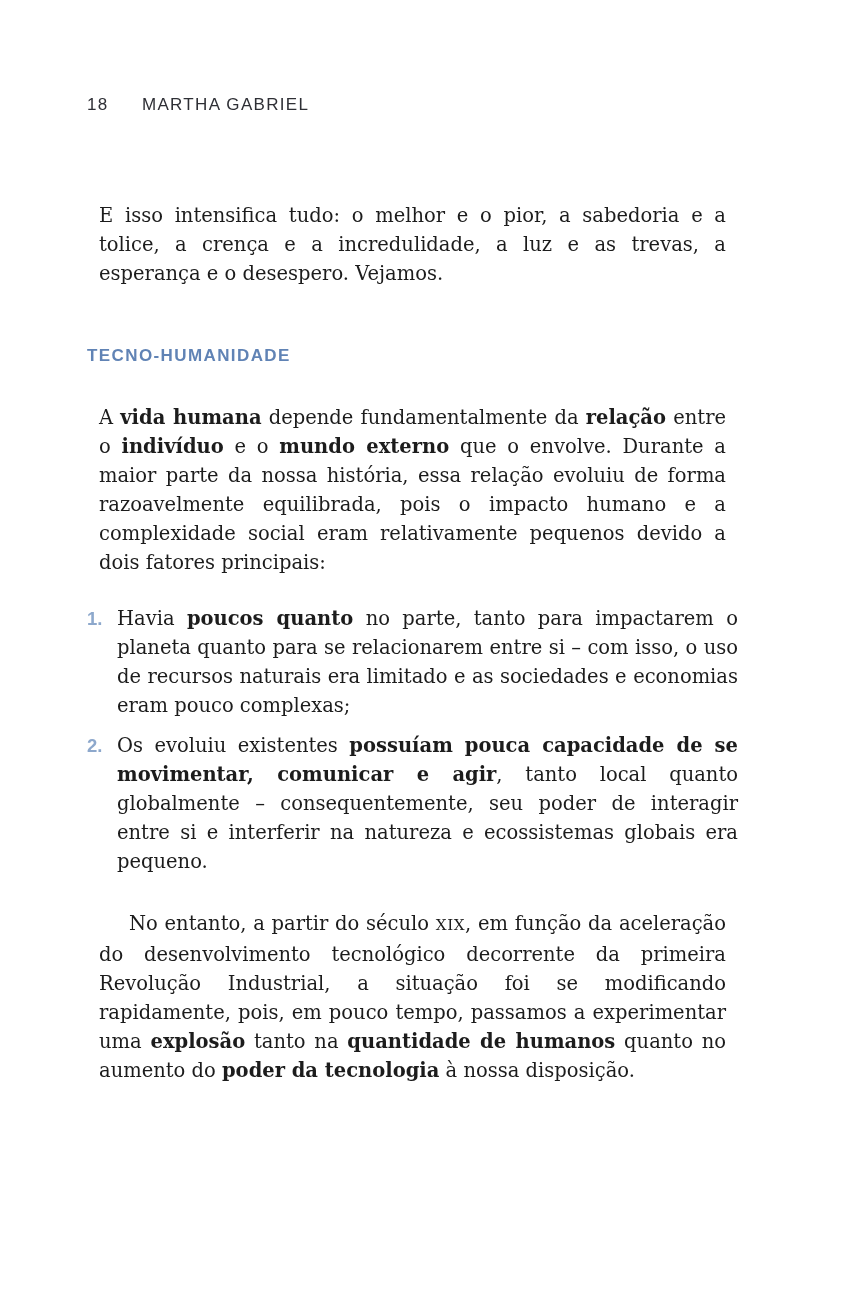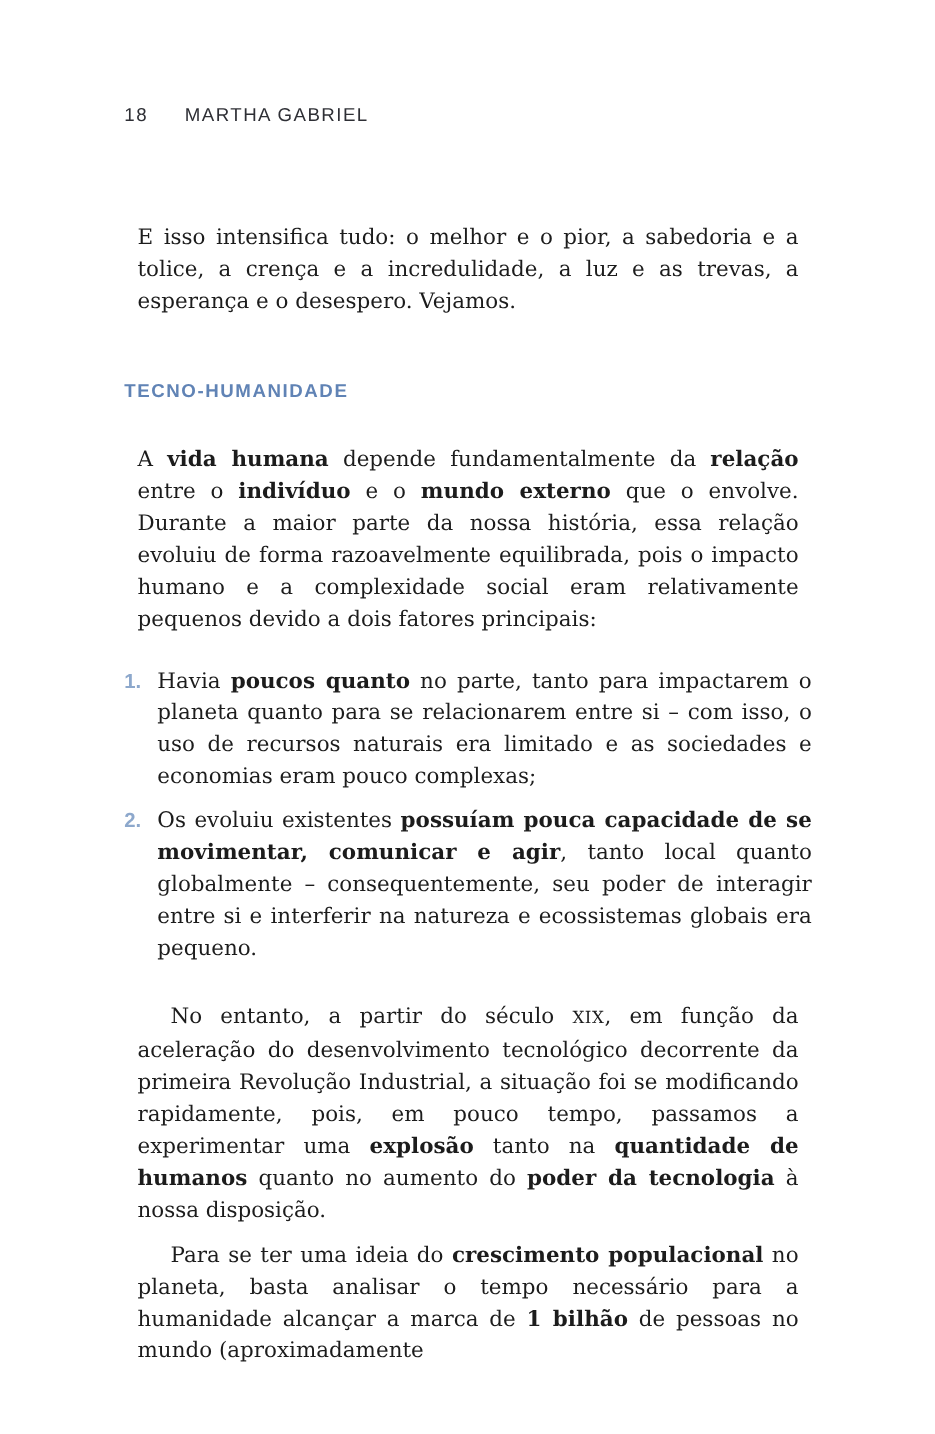--- a/index.html
+++ b/index.html
@@ -6,21 +6,21 @@
     margin: 0;
     padding: 0;
     background: #ffffff;
   }
   .page {
     position: relative;
     width: 850px;
     height: 1304px;
     box-sizing: border-box;
     background: #ffffff;
-    padding: 95px 112px 0 113px;
+    padding: 95px 112px 0 87px;
     overflow: hidden;
   }
   
   .page-header {
     font-family: "Liberation Sans", sans-serif;
     font-size: 17px;
     font-weight: 400;
     letter-spacing: 1.3px;
     color: #2e2f35;
     margin-bottom: 86px;
@@ -101,15 +101,14 @@
         <div class="list-item">
           <span class="list-number">1.</span>
           <div class="list-text"><span>Havia </span><span class="b">poucos quanto</span><span> no parte, tanto para impactarem o planeta quanto para se relacionarem entre si – com isso, o uso de recursos naturais era limitado e as sociedades e economias eram pouco complexas;</span></div>
         </div>
         <div class="list-item">
           <span class="list-number">2.</span>
           <div class="list-text"><span>Os evoluiu existentes </span><span class="b">possuíam pouca capacidade de se movimentar, comunicar e agir</span><span>, tanto local quanto globalmente – consequentemente, seu poder de interagir entre si e interferir na natureza e ecossistemas globais era pequeno.</span></div>
         </div>
       </div>
       <p class="para" data-role="indented"><span>No entanto, a partir do século </span><span class="sc">xix</span><span>, em função da aceleração do desenvolvimento tecnológico decorrente da primeira Revolução Industrial, a situação foi se modificando rapidamente, pois, em pouco tempo, passamos a experimentar uma </span><span class="b">explosão</span><span> tanto na </span><span class="b">quantidade de humanos</span><span> quanto no aumento do </span><span class="b">poder da tecnologia</span><span> à nossa disposição.</span></p>
-      <p class="para" data-role="indented"><span>Para se ter uma ideia do </span><span class="b">crescimento populacional</span><span> no planeta, basta analisar o tempo necessário para a humanidade alcançar a marca de </span><span class="b">1 bilhão</span><span> de pessoas no mundo (aproximadamente</span></p>
     </main>
 </div>
 
 </body></html>

